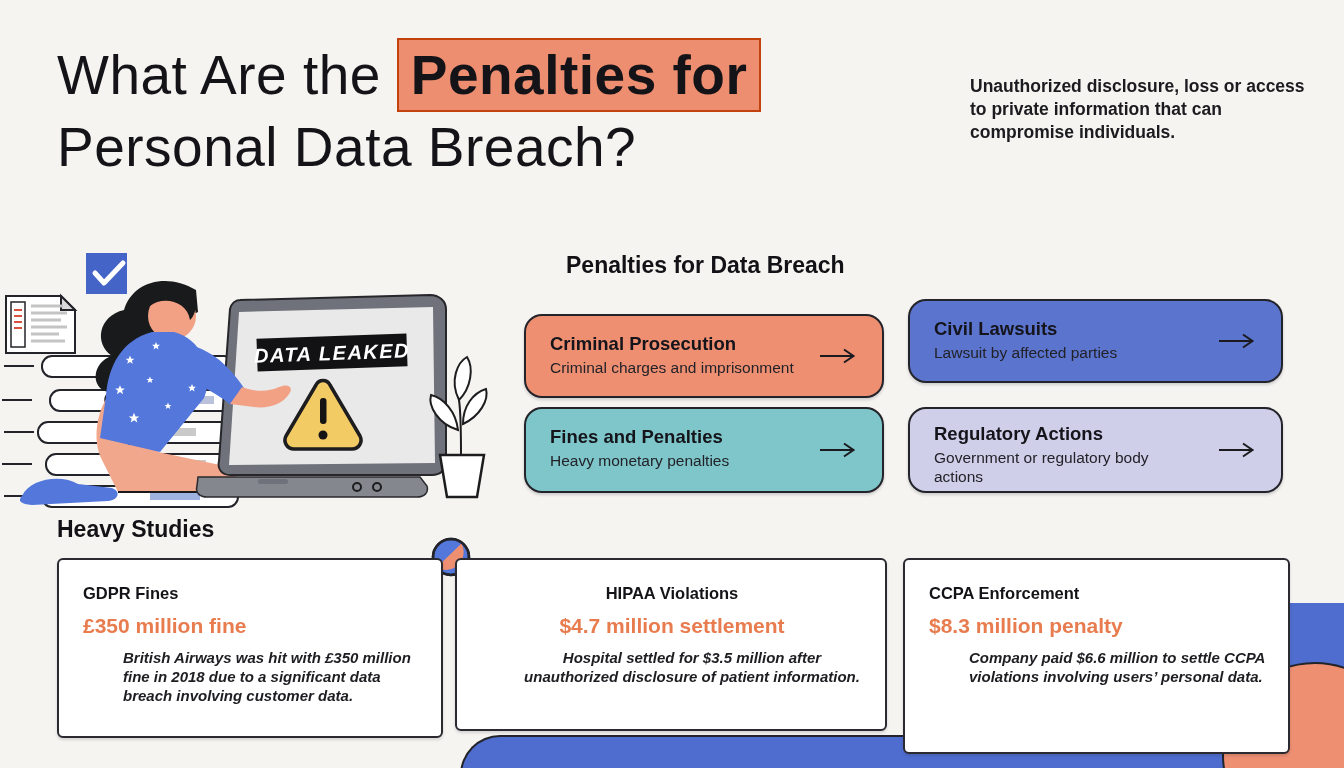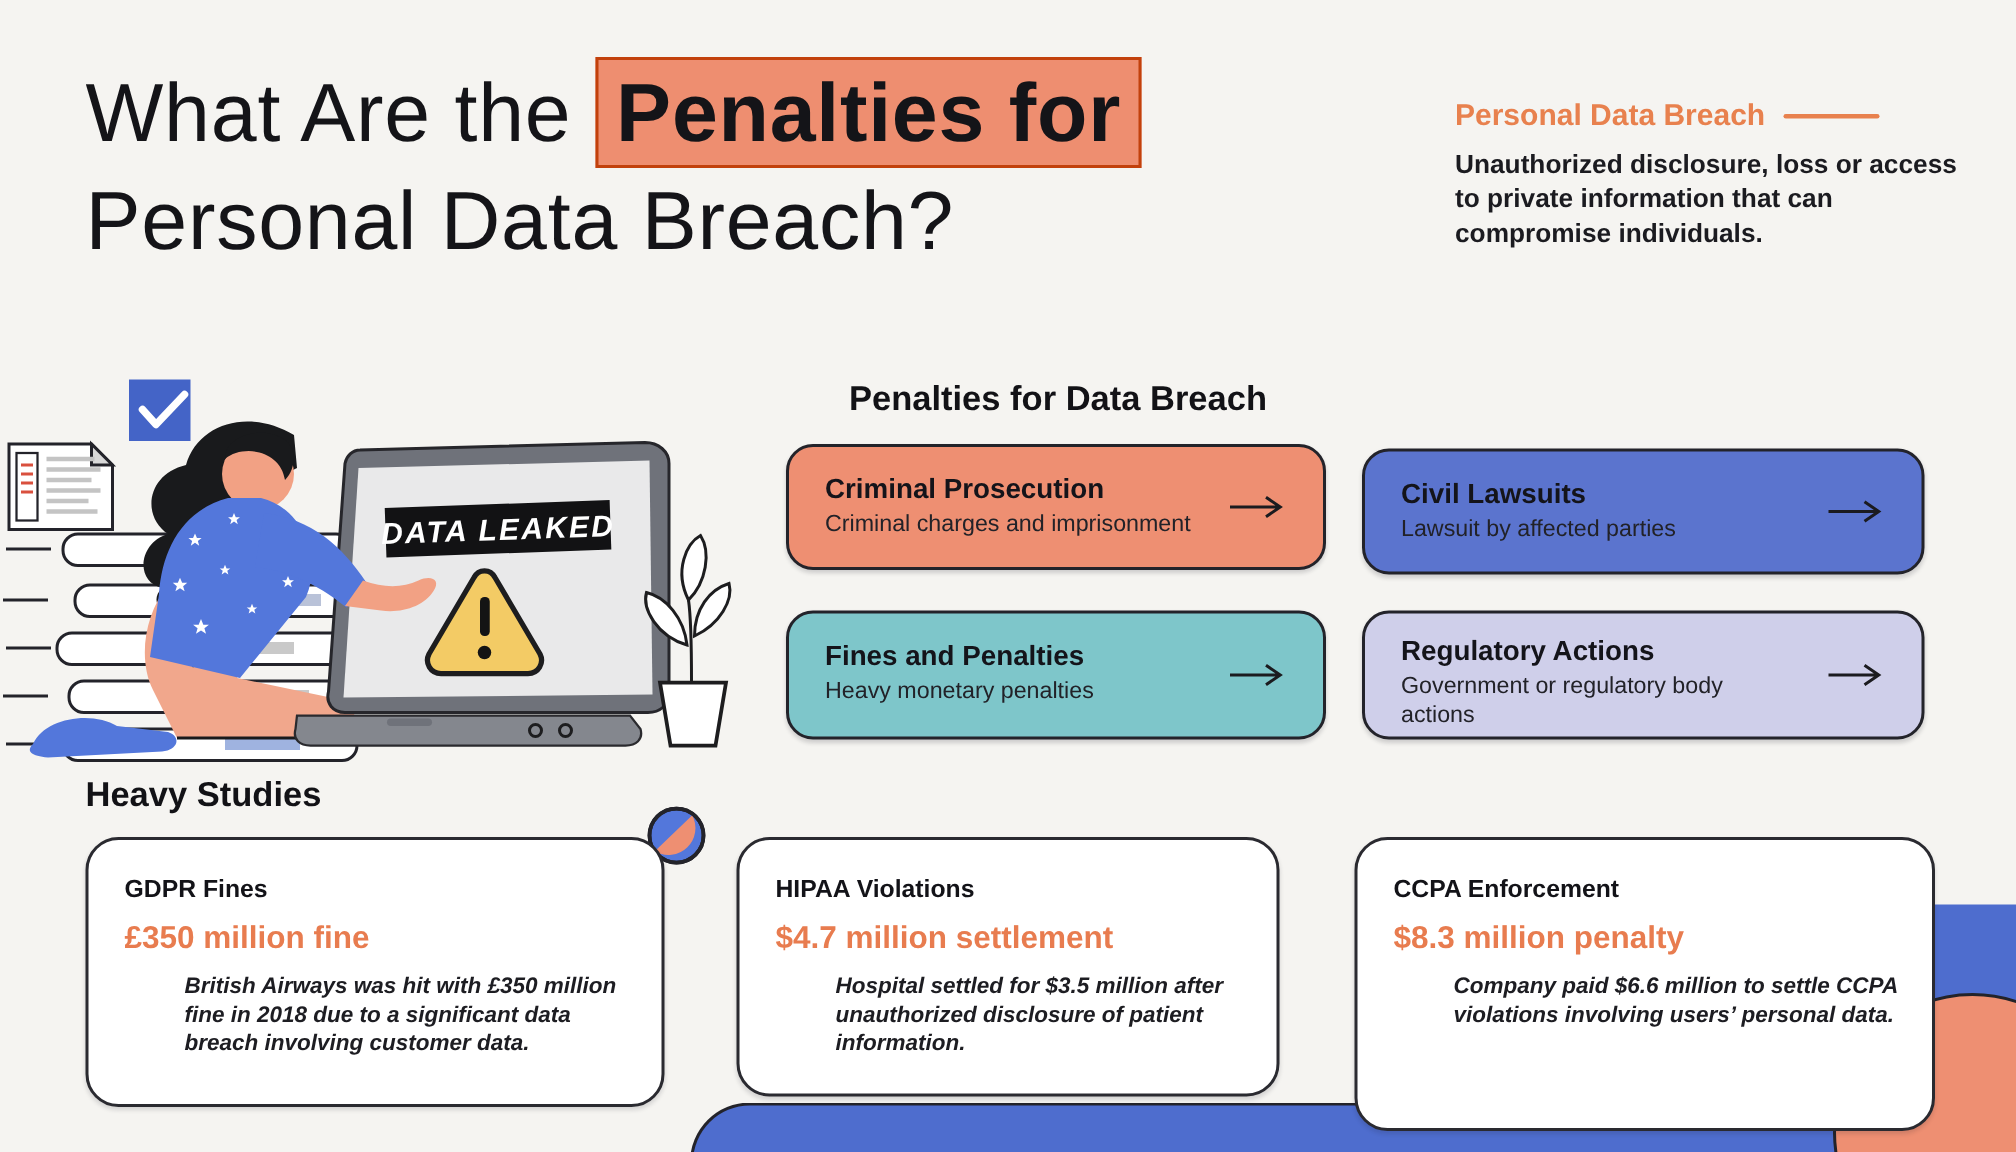--- a/index.html
+++ b/index.html
@@ -42,21 +42,21 @@
   .p-card {
     position:absolute; z-index:2; border:2px solid #23232a; border-radius:18px;
     padding:17px 24px 0 24px; box-shadow:0 2px 3px rgba(30,30,40,.18); cursor:pointer;
   }
   .p-card .p-title { font-size:18.5px; font-weight:700; color:#14141a; margin-bottom:3px; }
   .p-card .p-sub { font-size:15.5px; color:#222228; max-width:245px; line-height:1.25; }
   .p-card .arrow { position:absolute; right:24px; top:50%; margin-top:-9px; }
   
   .c-card {
     position:absolute; z-index:2; background:#ffffff; border:2px solid #2a2a30;
-    border-radius:22px; padding:24px 22px 0 24px; box-shadow:0 2px 3px rgba(30,30,40,.15);
+    border-radius:6px; padding:24px 22px 0 24px; box-shadow:0 2px 3px rgba(30,30,40,.15);
   }
   .c-card .c-title { font-size:16.5px; font-weight:700; color:#131318; }
   .c-card .c-amount { font-size:21px; font-weight:700; margin-top:11px; }
   .c-card .c-body { margin-top:10px; font-size:15px; font-weight:700; font-style:italic; line-height:1.28; color:#1d1d22;margin-left:40px; }
   .illustration { position:absolute; left:0; top:238px; z-index:2; }
 </style>
 </head>
 <body style="background: rgb(245, 244, 241);">
 
 <div class="decor-rect" style="background: rgb(78, 109, 206);"></div>
@@ -68,30 +68,26 @@
   <circle cx="23" cy="23" r="18" fill="none" stroke="#23232a" stroke-width="2.5"></circle>
 </svg>
 
 <h1 class="title">
   <span>What Are the</span>
   <span class="hl" style="background: rgb(238, 142, 112);">Penalties for</span><br>
   <span>Personal Data Breach?</span>
 </h1>
 
 <div class="definition">
-  <div class="def-head" style="color:#e8814e">
-    <span>Personal Data Breach</span>
-    <span class="def-dash" style="background: rgb(232, 129, 78);"></span>
-  </div>
   <div class="def-body">Unauthorized disclosure, loss or access to private information that can compromise individuals.</div>
 </div>
 
 <div class="section-heading" style="left:525px; top:252px;margin-left:41px;">Penalties for Data Breach</div>
 
-<div class="p-card" style="left: 524px; top: 296px; width: 360px; height: 84px; background: rgb(238, 143, 114);">
+<div class="p-card" style="left: 524px; top: 314px; width: 360px; height: 84px; background: rgb(238, 143, 114);">
   <div class="p-title">Criminal Prosecution</div>
   <div class="p-sub">Criminal charges and imprisonment</div>
   <svg class="arrow" width="40" height="18" viewBox="0 0 40 18">
     <path d="M2 9 H35 M26 2.5 L35.5 9 L26 15.5" fill="none" stroke="#1b1b1f" stroke-width="2"></path>
   </svg>
 </div>
 
 <div class="p-card" style="left: 908px; top: 299px; width: 375px; height: 84px; background: rgb(91, 116, 206);">
   <div class="p-title">Civil Lawsuits</div>
   <div class="p-sub">Lawsuit by affected parties</div>
@@ -117,21 +113,21 @@
 </div>
 
 <div class="section-heading" style="left:57px; top:516px;">Heavy Studies</div>
 
 <div class="c-card" style="left:57px; top:558px; width:386px; height:180px;">
   <div class="c-title">GDPR Fines</div>
   <div class="c-amount" style="color:#e87c4f">£350 million fine</div>
   <div class="c-body">British Airways was hit with £350 million fine in 2018 due to a significant data breach involving customer data.</div>
 </div>
 
-<div class="c-card" style="left:491px; top:558px; width:362px; height:173px;">
+<div class="c-card" style="left:455px; top:558px; width:432px; height:173px;text-align:center;">
   <div class="c-title">HIPAA Violations</div>
   <div class="c-amount" style="color:#e87c4f">$4.7 million settlement</div>
   <div class="c-body">Hospital settled for $3.5 million after unauthorized disclosure of patient information.</div>
 </div>
 
 <div class="c-card" style="left:903px; top:558px; width:387px; height:196px;">
   <div class="c-title">CCPA Enforcement</div>
   <div class="c-amount" style="color:#e87c4f">$8.3 million penalty</div>
   <div class="c-body">Company paid $6.6 million to settle CCPA violations involving users’ personal data.</div>
 </div>

